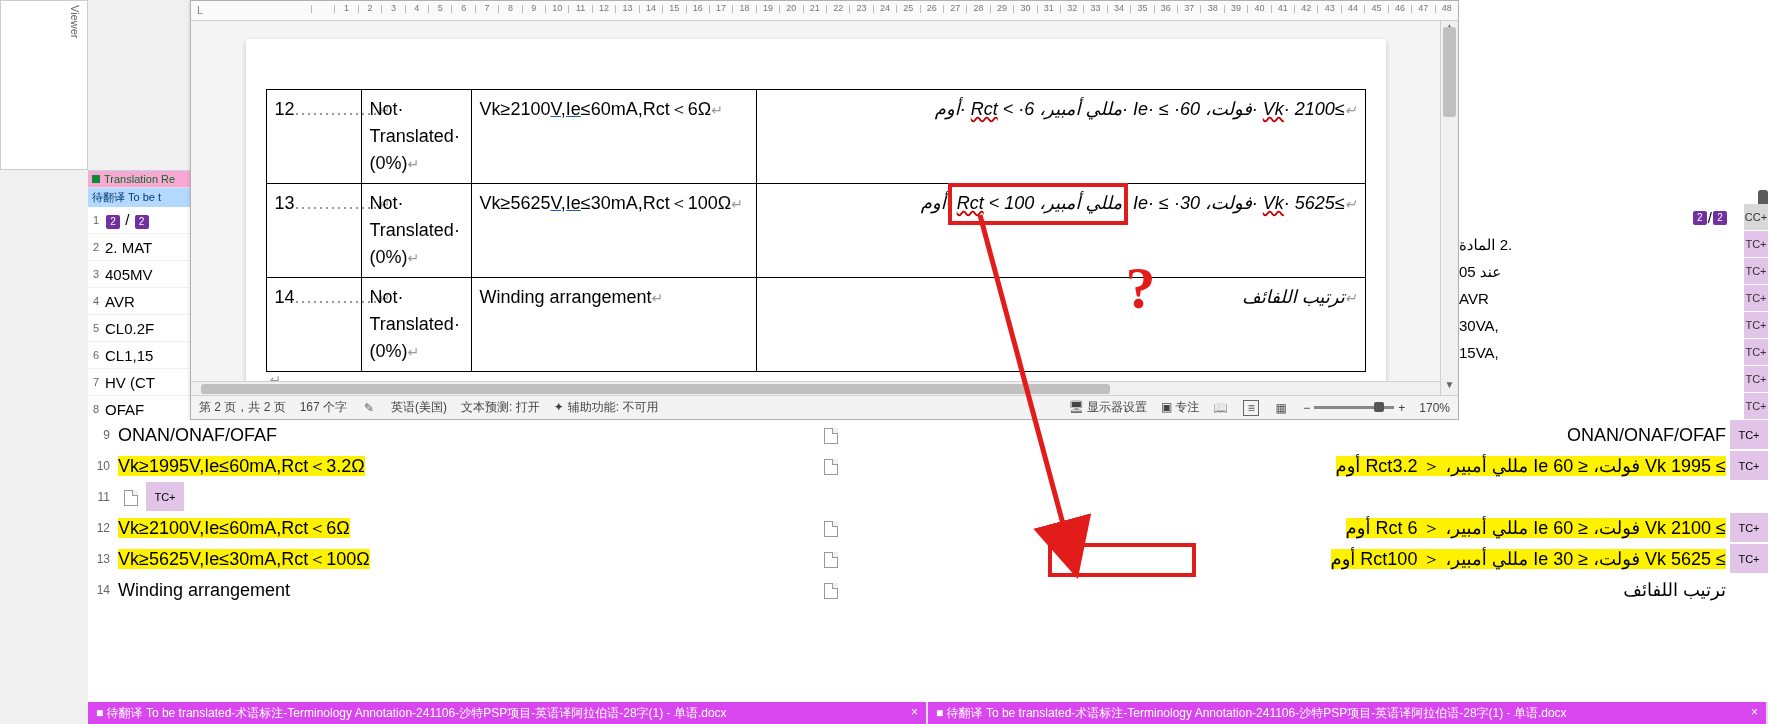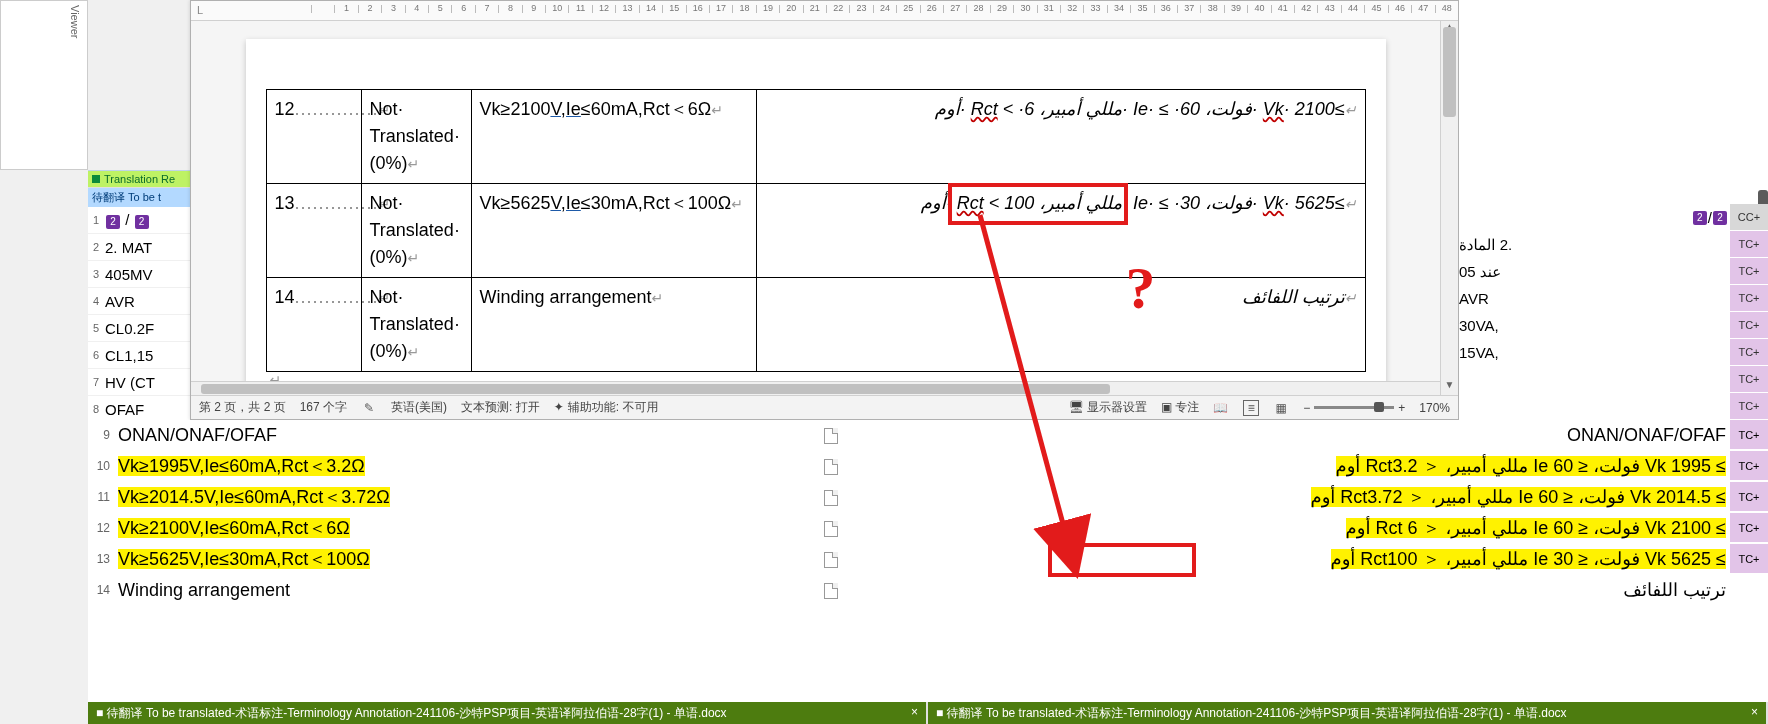--- a/index.html
+++ b/index.html
@@ -4,21 +4,21 @@
 <style>
 * { margin: 0; padding: 0; box-sizing: border-box; }
 body { font-family: "Segoe UI", Arial, sans-serif; font-size: 13px; background: #f0f0f0; overflow: hidden; width: 1768px; height: 724px; position: relative; }
 
 
 .viewer-tab { position: absolute; left: 0; top: 0; width: 88px; height: 170px; background: #fff; border: 1px solid #ccc; }
 .viewer-label { writing-mode: vertical-rl; text-orientation: mixed; position: absolute; left: 68px; top: 4px; font-size: 11px; color: #666; }
 
 
 .left-panel { position: absolute; left: 88px; top: 170px; width: 102px; height: 250px; background: #fff; border-top: 1px solid #c0d4e8; }
-.left-header1 { background: #bef264; font-size: 11px; padding: 2px 4px; color: #0a6b2a; border-bottom:1px solid #e0e0e0; }
+.left-header1 { background: #f9a8d4; font-size: 11px; padding: 2px 4px; color: #0a6b2a; border-bottom:1px solid #e0e0e0; }
 .left-header1 .sq { display:inline-block; width:8px; height:8px; background:#0a8a3a; margin-right:4px; }
 .left-header2 { background: #b3d9ff; font-size: 11px; padding: 2px 4px; color: #003d7a; }
 .left-rows { }
 .left-row { display:flex; align-items:center; font-size: 15px; border-bottom:1px solid #f0f0f0; height:27px; white-space:nowrap; overflow:hidden;}
 .left-row .num { width:14px; text-align:right; font-size:11px; color:#666; padding-right:3px; }
 .left-row .content { padding-left:3px; }
 .badge-box { display:inline-block; width:14px; height:14px; background:#7030a0; color:#fff; font-size:10px; text-align:center; line-height:14px; border-radius:2px; margin:0 1px;}
 
 
 .doc-container { position: absolute; left: 190px; top: 0; width: 1269px; height: 420px; background: #fff; border: 1px solid #b0b0b0; box-shadow: 0 0 4px rgba(0,0,0,.15); }
@@ -58,40 +58,40 @@
 .zoom-thumb { position:absolute; top:-4px; left:60px; width:10px; height:10px; background:#555; border-radius:2px;}
 .hscroll-bar { position:absolute; left:0; right:18px; bottom:24px; height:14px; background:#f0f0f0; border-top:1px solid #d0d0d0;}
 .hscroll-thumb { position:absolute; top:2px; left:10px; right:330px; height:10px; background:#c0c0c0; border-radius:3px;}
 
 
 .right-panel { position: absolute; right: 0; top: 0; width: 309px; height: 420px; background:#fff;}
 .right-scroll-ind { position:absolute; right:0; top:190px; width:10px; height:50px; background:#5b5b5b; border-radius:3px;}
 
 .right-panel .rlist { position:absolute; left:0; right:38px; top:204px; }
 .right-row { display:flex; height:27px; align-items:center; justify-content:flex-end; font-size:15px; white-space:nowrap; overflow:hidden; padding-right:2px;}
-.tag-col { position:absolute; right:0; top:204px; width:38px;}
+.tag-col { position:absolute; right:0; top:204px; width:24px;}
 .tag { height:27px; display:flex; align-items:center; justify-content:center; font-size:11px; background:#e2c4e8; border-bottom:1px solid #fff; color:#333;}
 .tag.cc { background:#d8d8d8; }
 .rtl { direction:rtl;text-align:center; }
 
 
 .bottom-grid { position:absolute; left:88px; right:0; top:420px; bottom:22px; background:#fff; }
 .grid-row { display:flex; align-items:center; height:31px; font-size:18px; border-bottom:1px solid transparent;}
 .grid-row .rn { width:28px; text-align:right; color:#666; font-size:12px; padding-right:6px;}
 .grid-row .src { flex:0 0 700px; padding-left:2px; overflow:hidden; white-space:nowrap;}
 .grid-row .mid { width:30px; text-align:center;}
 .grid-row .tgt { flex:1; text-align:right; direction:rtl; padding-right:4px; overflow:hidden; white-space:nowrap;}
 .grid-row .tagc { width:38px; text-align:center; font-size:11px; background:#e2c4e8; align-self:stretch; display:flex; align-items:center; justify-content:center; border-bottom:1px solid #fff;}
 .hl-yel { background:#fff200; }
 .doc-icon { display:inline-block; width:14px; height:16px; border:1px solid #999; background:#fff; position:relative; vertical-align:middle;}
 .doc-icon::after{ content:''; position:absolute; right:-1px; top:-1px; width:5px; height:5px; background:#f0f0f0; border-left:1px solid #999; border-bottom:1px solid #999;}
 
 
 .filetabs { position:absolute; left:88px; right:0; bottom:0; height:22px; display:flex; background:#f0f0f0;}
-.filetab { flex:1; background:#4d7c0f; color:#fff; font-size:12px; padding:3px 8px; white-space:nowrap; overflow:hidden; border-right:2px solid #e0e0e0;}
+.filetab { flex:1; background:#d946ef; color:#fff; font-size:12px; padding:3px 8px; white-space:nowrap; overflow:hidden; border-right:2px solid #e0e0e0;}
 .filetab .x { float:right; }
 
 
 .red-box-target { position:absolute; border:4px solid #e21b1b; pointer-events:none; z-index:50;}
 
 </style>
 </head>
 <body>
 
 <div class="viewer-tab">
@@ -385,23 +385,21 @@
       </div>
       <div class="grid-row">
         <div class="rn">10</div>
         <div class="src"><span class="hl-yel">Vk≥1995V,Ie≤60mA,Rct＜3.2Ω</span></div>
         <div class="mid"><span class="doc-icon"></span></div>
         <div class="tgt"><span class="hl-yel">≥ Vk 1995 فولت، ≤ Ie 60 مللي أمبير، ＜ Rct3.2 أوم</span></div>
         <div class="tagc">TC+</div>
       </div>
       <div class="grid-row">
         <div class="rn">11</div>
-        <div class="src"><span class="hl-yel">Vk≥2014.5V,Ie≤60mA,Rct＜3.72Ω</span></div>
-        <div class="mid"><span class="doc-icon"></span></div>
-        <div class="tgt"><span class="hl-yel">≥ Vk 2014.5 فولت، ≤ Ie 60 مللي أمبير، ＜ Rct3.72 أوم</span></div>
+        <div class="mid"><span class="doc-icon"></span></div>
         <div class="tagc">TC+</div>
       </div>
       <div class="grid-row">
         <div class="rn">12</div>
         <div class="src"><span class="hl-yel">Vk≥2100V,Ie≤60mA,Rct＜6Ω</span></div>
         <div class="mid"><span class="doc-icon"></span></div>
         <div class="tgt"><span class="hl-yel">≥ Vk 2100 فولت، ≤ Ie 60 مللي أمبير، ＜ Rct 6 أوم</span></div>
         <div class="tagc">TC+</div>
       </div>
       <div class="grid-row">

